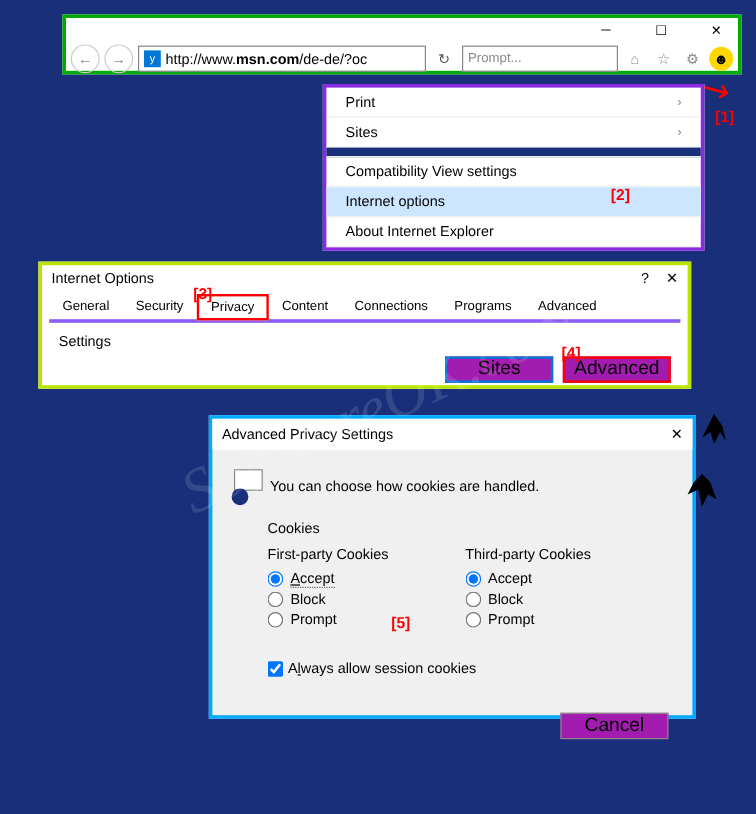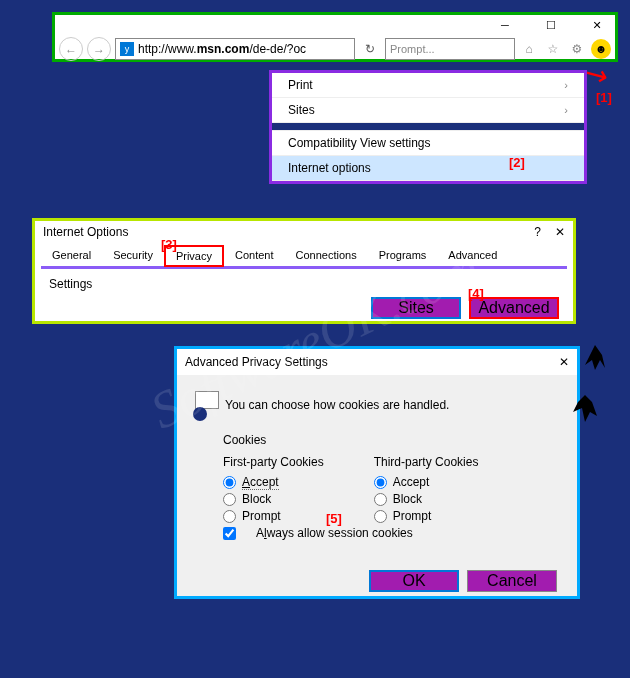--- a/index.html
+++ b/index.html
@@ -48,26 +48,26 @@
 
 .adv { position: absolute; top: 346px; left: 174px; width: 406px; height: 253px; background: #f0f0f0; border: 3px solid #00aaff; }
 .adv-title { padding: 6px 8px; display: flex; justify-content: space-between; align-items: center; background: #fff; }
 .adv-body { padding: 10px 16px; }
 .adv-head { display: flex; align-items: center; margin: 4px 0 12px; }
 .adv-ico { width: 32px; height: 32px; position: relative; }
 .adv-ico .card { width: 24px; height: 18px; background: #fff; border: 1px solid #888; position: absolute; top: 2px; left: 2px; }
 .adv-ico .eye { width: 14px; height: 14px; background: #1a2f7a; border-radius: 50%; position: absolute; bottom: 0; left: 0; }
 .cookies { margin-left: 30px; }
 .cookies h4 { font-weight: normal; margin-bottom: 8px; font-size: 12px; }
-.ccols { display: flex; gap: 50px; }
+.ccols { display: flex; gap: 64px; }
 .ccol h5 { font-weight: normal; margin-bottom: 6px; font-size: 12px; }
 .radio { display: flex; align-items: center; gap: 6px; margin: 3px 0; font-size: 12px; }
 .radio input { margin: 0; }
 .dotted { border-bottom: 1px dotted #666; padding-bottom: 0; }
-.chk { display: flex; align-items: center; gap: 20px; margin-top: 0; font-size: 12px; }
+.chk { display: flex; align-items: center; gap: 4px; margin-top: 24px; font-size: 12px; }
 .adv-btns { display: flex; justify-content: flex-end; gap: 8px; margin-top: 30px; padding-right: 4px; }
 
 .climbers { position: absolute; top: 340px; left: 560px; width: 60px; height: 120px; }
 .climber { width: 30px; height: 40px; position: absolute; }
 .climber svg { width: 100%; height: 100%; }
 </style>
 </head>
 <body>
 
 <div class="watermark">SoftwareOK.com</div>
@@ -107,20 +107,23 @@
       <span>Sites</span>
       <span class="chev">›</span>
     </div>
   <div class="mitem dark"></div>
   <div class="mitem">
       <span>Compatibility View settings</span>
     </div>
   <div class="mitem hi">
       <span>Internet options</span>
     </div>
+  <div class="mitem">
+      <span>About Internet Explorer</span>
+    </div>
 </div>
 
 <div class="iopts">
   <div class="io-title">
     <span>Internet Options</span>
     <span class="r">
       <span>?</span>
       <span>✕</span>
     </span>
   </div>
@@ -188,21 +191,20 @@
               <span>Prompt</span>
             </label>
         </div>
       </div>
       <label class="chk">
           <input type="checkbox" checked="" style="">
           <span>A<u>l</u>ways allow session cookies</span>
         </label>
     </div>
     <div class="adv-btns">
-      <div class="winbtn focus">OK</div>
       <div class="winbtn">Cancel</div>
     </div>
   </div>
 </div>
 
 <div class="callout c1">[1]</div>
 <div class="callout c2">[2]</div>
 <div class="callout c3">[3]</div>
 <div class="callout c4">[4]</div>
 <div class="callout c5">[5]</div>

